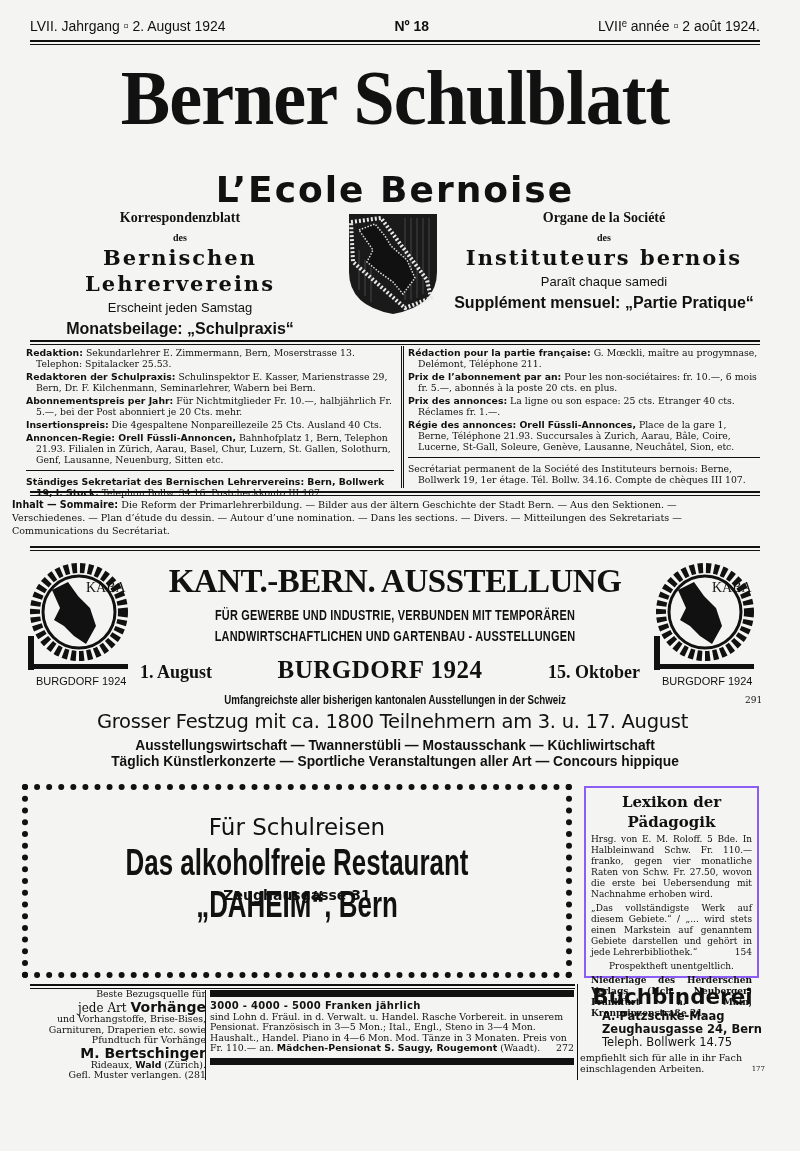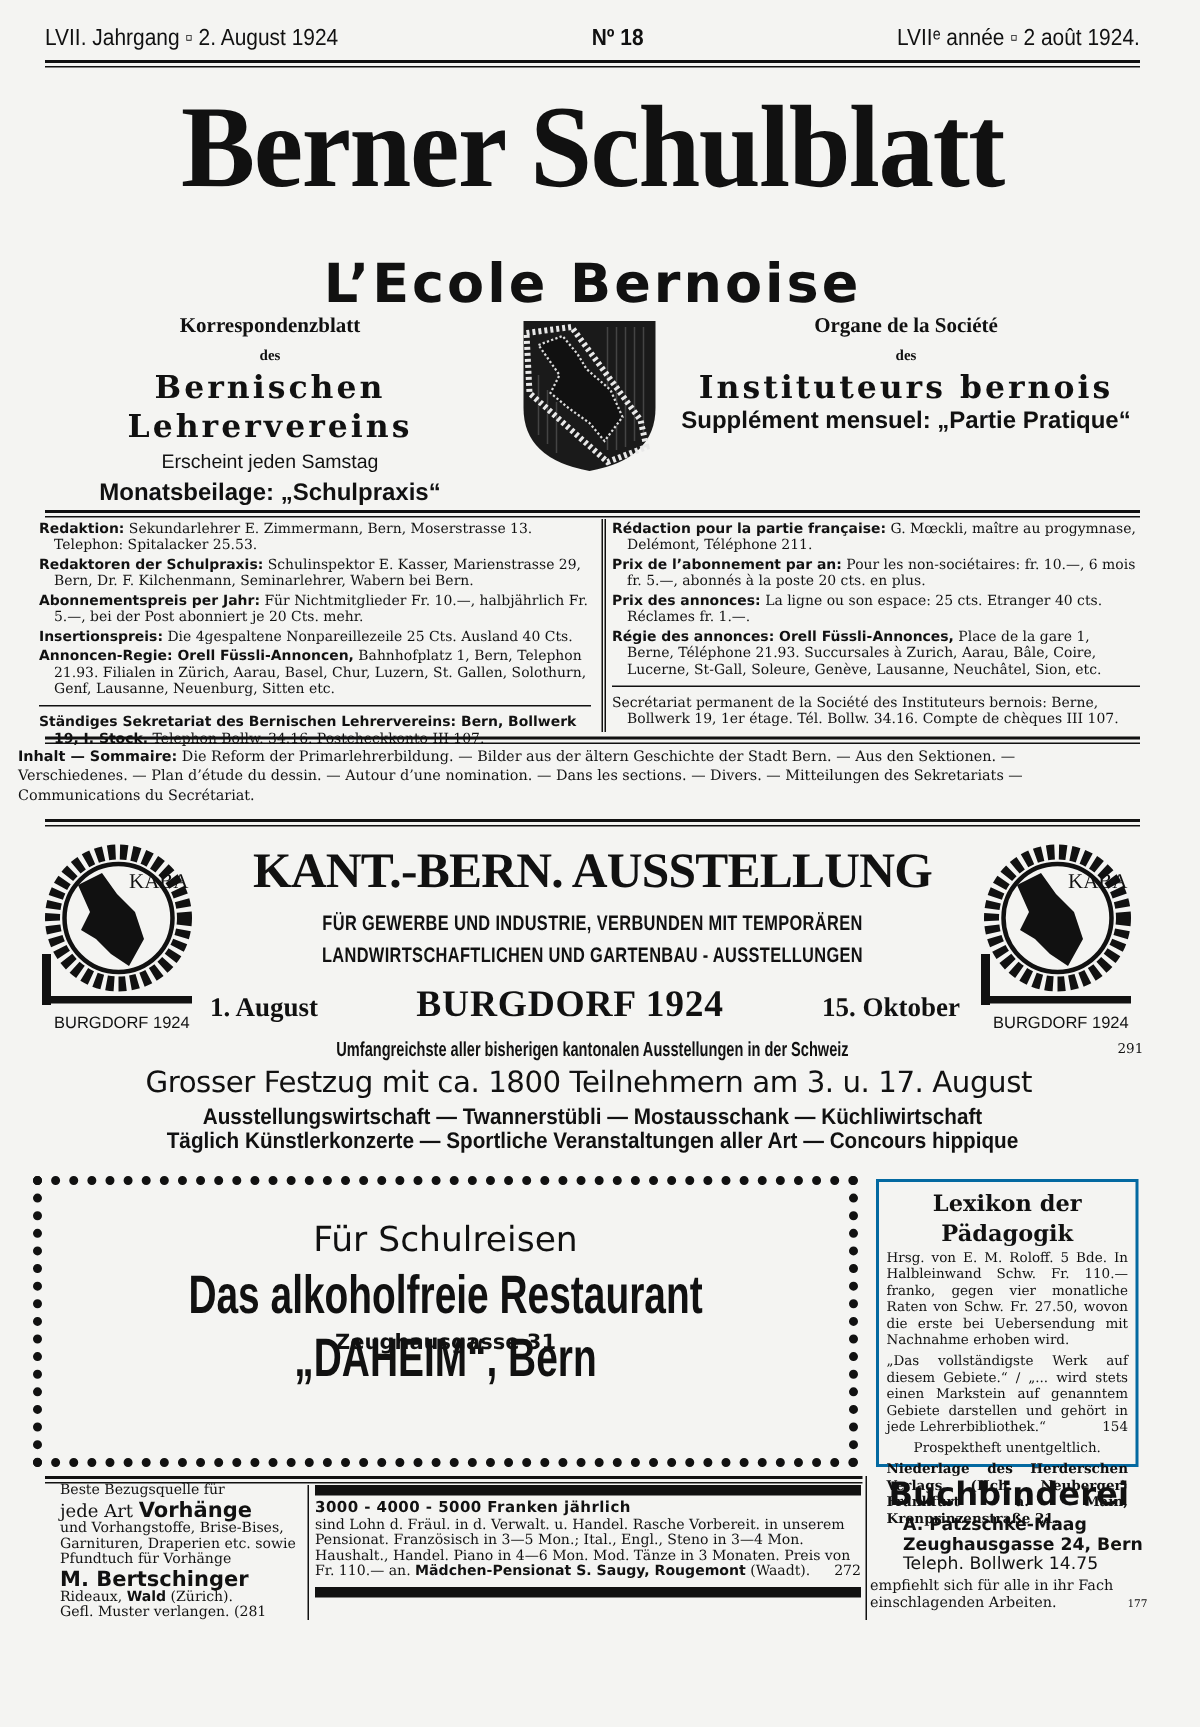--- a/index.html
+++ b/index.html
@@ -48,27 +48,27 @@
   .expo-list { position: absolute; left: 30px; width: 730px; text-align: center; font-weight: bold; font-family: "Liberation Sans", sans-serif; font-size: 15px; transform: scaleX(0.92); }
 
   
   .rest { position: absolute; left: 22px; top: 784px; width: 550px; height: 194px; border: 6px dotted #111; }
   .rest .r1 { position: absolute; left: 0; top: 24px; width: 100%; text-align: center; font-family: "DejaVu Sans", sans-serif; font-size: 23px; }
   .rest .r2 { position: absolute; left: 0; top: 52px; width: 100%; text-align: center; font-family: "Liberation Sans", sans-serif; font-weight: bold; font-size: 36px; transform: scaleX(0.72); letter-spacing: 0; }
   .rest .r3 { position: absolute; left: 0; top: 97px; width: 100%; text-align: center; font-family: "DejaVu Sans", sans-serif; font-weight: bold; font-size: 14px; }
   .rest .r4 { position: absolute; left: 0; top: 121px; width: 100%; text-align: center; font-family: "DejaVu Serif", serif; font-size: 11.4px; line-height: 13px; }
 
   
-  .lex { position: absolute; left: 584px; top: 786px; width: 175px; height: 192px; border: 2px solid #0369a1; padding: 4px 5px; font-family: "DejaVu Serif", serif; font-size: 9px; line-height: 11px; text-align: justify; }
+  .lex { position: absolute; left: 584px; top: 786px; width: 175px; height: 192px; border: 2px solid #8b5cf6; padding: 4px 5px; font-family: "DejaVu Serif", serif; font-size: 9px; line-height: 11px; text-align: justify; }
   .lex .lt { font-weight: bold; font-size: 15px; text-align: center; line-height: 20px; margin-bottom: 2px; font-family: "DejaVu Serif", serif; }
   .lex p { margin-bottom: 3px; }
   .lex .c { text-align: center; }
 
   
-  .vor { position: absolute; left: 40px; top: 989px; width: 176px; text-align: left; font-family: "DejaVu Serif", serif; font-size: 9.4px; line-height: 10.5px; }
+  .vor { position: absolute; left: 30px; top: 989px; width: 176px; text-align: right; font-family: "DejaVu Serif", serif; font-size: 9.4px; line-height: 10.5px; }
   .vor .big { font-family: "DejaVu Sans", sans-serif; font-weight: bold; font-size: 14px; line-height: 14px; }
   .vline { position: absolute; border-left: 1px solid #111; }
   .saugy { position: absolute; left: 210px; top: 990px; width: 364px; font-family: "DejaVu Serif", serif; font-size: 9.4px; line-height: 10.5px; }
   .saugy .bar { height: 7px; background: #111; margin: 0 0 4px; }
   .saugy .hd { text-align: left; font-family: "DejaVu Sans", sans-serif; font-weight: bold; font-size: 10px; letter-spacing: 0.3px; }
   .buch { position: absolute; left: 580px; top: 984px; width: 185px; font-family: "DejaVu Sans", sans-serif; }
   .buch .t { font-weight: bold; font-size: 21.5px; line-height: 26px; text-align: center; }
   .buch .s { font-weight: bold; font-size: 11.5px; line-height: 13px; padding-left: 22px; }
   .buch .n { font-size: 9.6px; line-height: 10.5px; font-family: "DejaVu Serif", serif; margin-top: 4px; }
 </style>
@@ -108,20 +108,21 @@
         <line x1="26" y1="58" x2="26" y2="92"></line>
     </g>
     <path d="M6 12 L36 8 L82 70 L86 88 L60 98 L8 52 Z" fill="none" stroke="#e8e8e8" stroke-width="4" stroke-dasharray="2 2"></path>
     <path d="M14 20 L30 14 L40 26 L46 36 L62 50 L70 68 L58 84 L48 72 L34 62 L22 52 L28 40 Z" fill="#111" stroke="#ddd" stroke-width="1.5" stroke-dasharray="1.5 1.5"></path>
   </svg>
 
   <div class="col-head" style="left:444px">
     <div class="h1">Organe de la Société</div>
     <div class="des">des</div>
     <div class="h2">Instituteurs bernois</div>
+    <div class="h3">Paraît chaque samedi</div>
     <div class="h4">Supplément mensuel: „Partie Pratique“</div>
   </div>
 
   <div class="dbl-rule" style="top:340px"></div>
 
   <div class="imprint" style="left:26px; width:368px">
     <p><b>Redaktion:</b><span> Sekundarlehrer E. Zimmermann, Bern, Moserstrasse 13. Telephon: Spitalacker 25.53.</span></p>
     <p><b>Redaktoren der Schulpraxis:</b><span> Schulinspektor E. Kasser, Marienstrasse 29, Bern, Dr. F. Kilchenmann, Seminarlehrer, Wabern bei Bern.</span></p>
     <p><b>Abonnementspreis per Jahr:</b><span> Für Nichtmitglieder Fr. 10.—, halbjährlich Fr. 5.—, bei der Post abonniert je 20 Cts. mehr.</span></p>
     <p><b>Insertionspreis:</b><span> Die 4gespaltene Nonpareillezeile 25 Cts. Ausland 40 Cts.</span></p>

